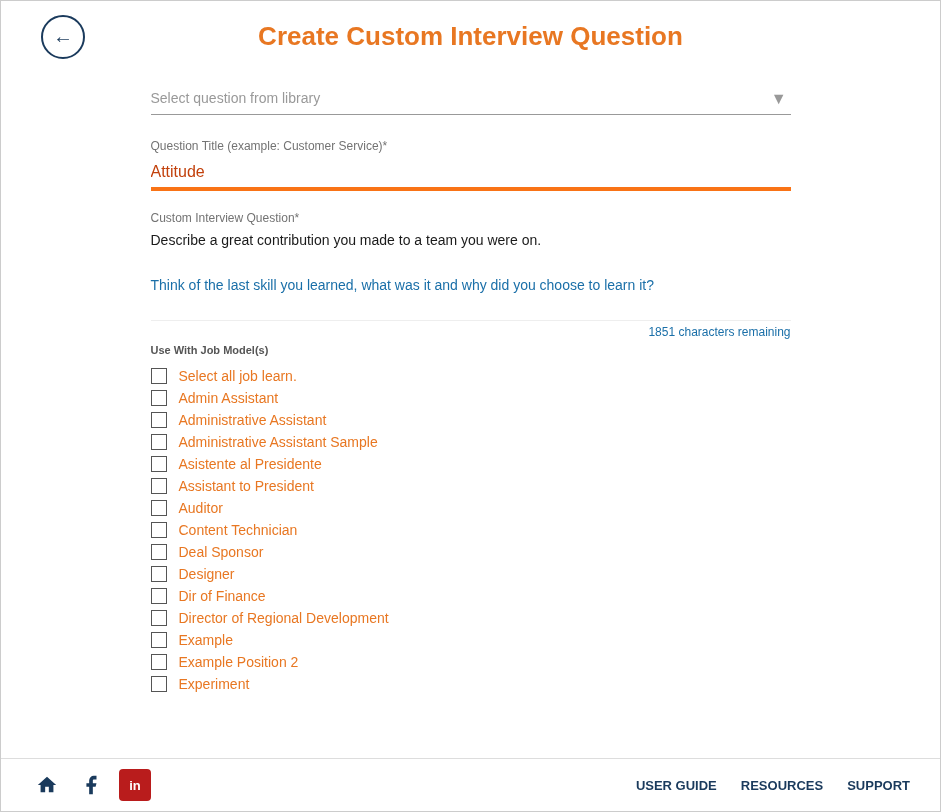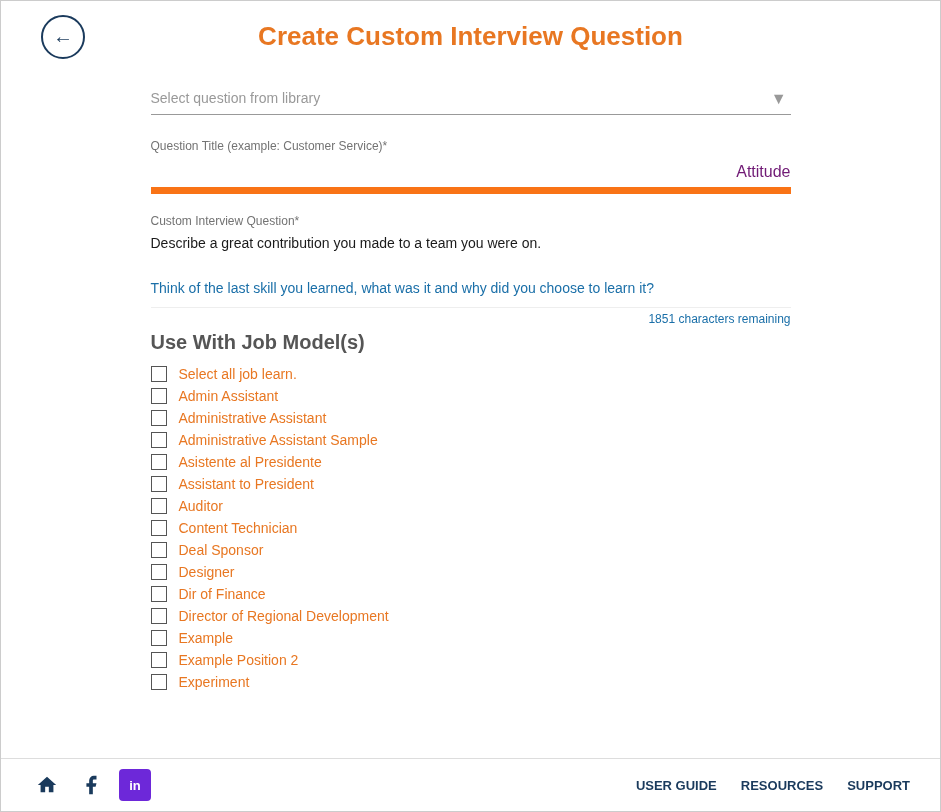--- a/index.html
+++ b/index.html
@@ -76,37 +76,36 @@
       pointer-events: none;
     }
     .field-label {
       font-size: 12px;
       color: #737373;
       margin-bottom: 4px;
     }
     .text-input {
       width: 100%;
       border: none;
-      border-bottom: 7px solid #f97316;
+      border-bottom: 4px solid #f97316;
       padding: 6px 0;
       font-size: 16px;
-      color: #701a75;
+      color: #c2410c;
       outline: none;
       background: transparent;
       margin-bottom: 20px;
-      text-align: right;
     }
     .char-count {
       text-align: right;
       font-size: 12px;
       color: #1a6fa8;
       margin-bottom: 5px;
     }
     .section-label {
-      font-size: 20px;
+      font-size: 11px;
       color: #555;
       font-weight: 600;
       margin-bottom: 12px;
     }
     .job-models-list {
       list-style: none;
       padding: 0;
     }
     .job-model-item {
       display: flex;
@@ -150,21 +149,21 @@
       height: 32px;
       display: flex;
       align-items: center;
       justify-content: center;
       color: #1a3a5c;
       font-size: 18px;
       cursor: pointer;
       text-decoration: none;
     }
     .footer-icon.linkedin {
-      background: #6d28d9;
+      background: #b91c1c;
       color: #fff;
       border-radius: 4px;
       font-size: 14px;
       font-weight: bold;
     }
     .footer-right {
       display: flex;
       align-items: center;
       gap: 24px;
     }
@@ -179,21 +178,21 @@
       color: #1a1a1a;
     }
     .textarea-line2 {
       color: #1a6fa8;
     }
     .textarea-display {
       font-size: 14px;
       line-height: 1.6;
       margin-bottom: 4px;
       border-bottom: 1px solid #eee;
-      padding-bottom: 8px;
+      padding-bottom: 24px;
     }
   </style>
 </head>
 <body>
 
 <div class="main-content">
 
   <div class="header-row">
     <a class="back-button">
       <span>←</span>

